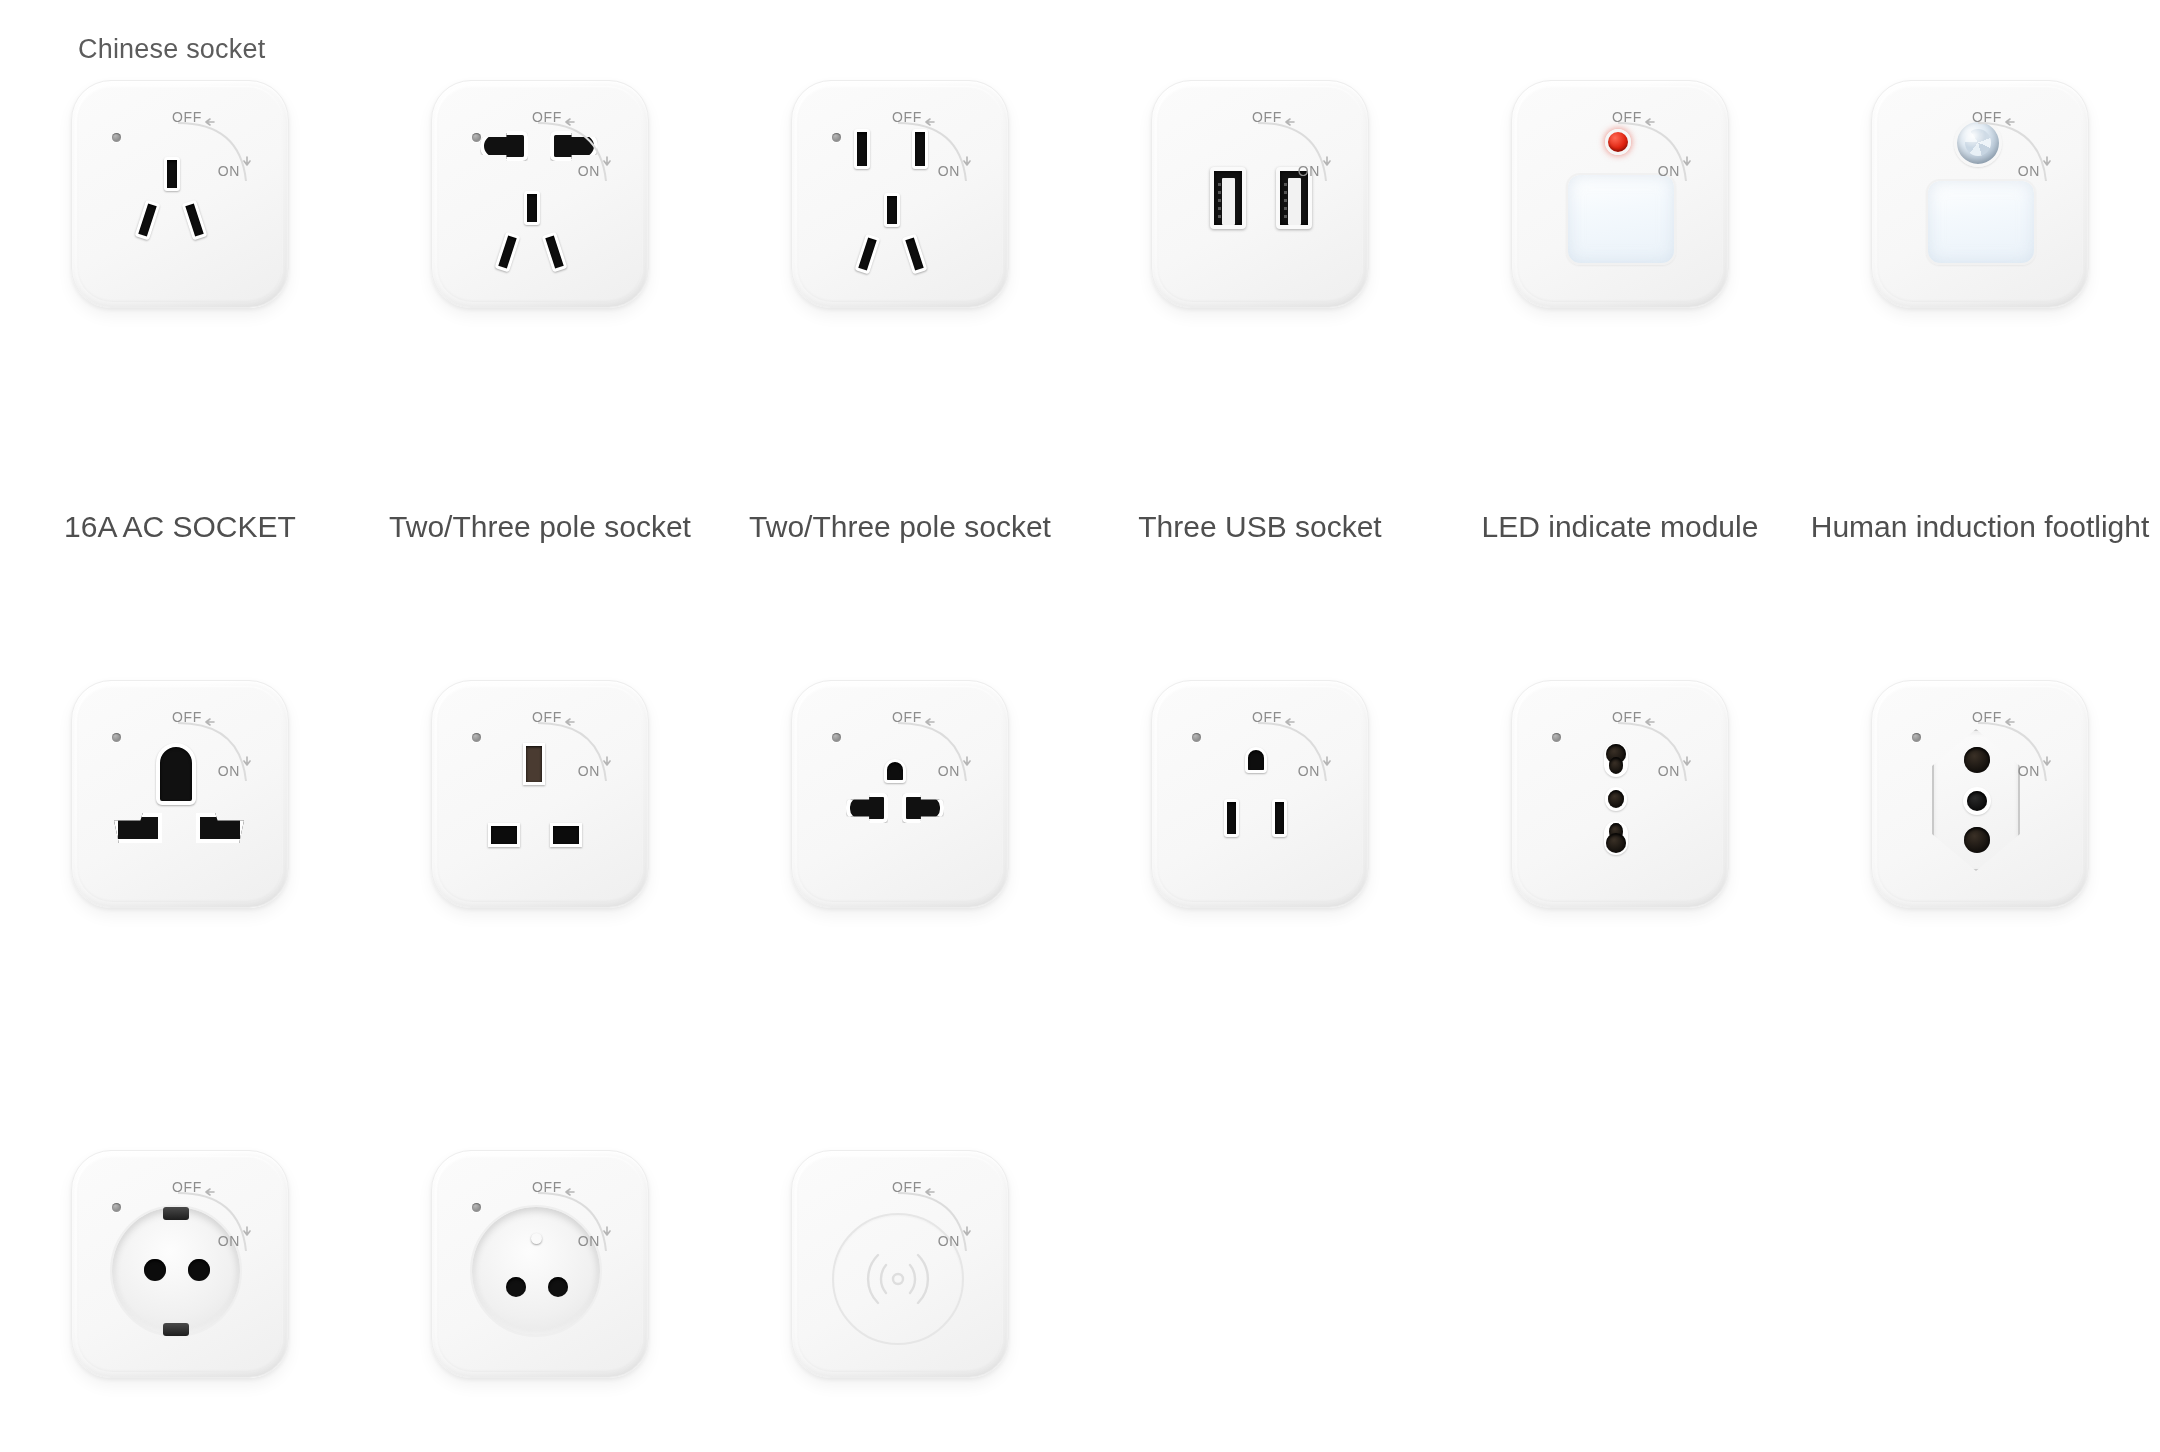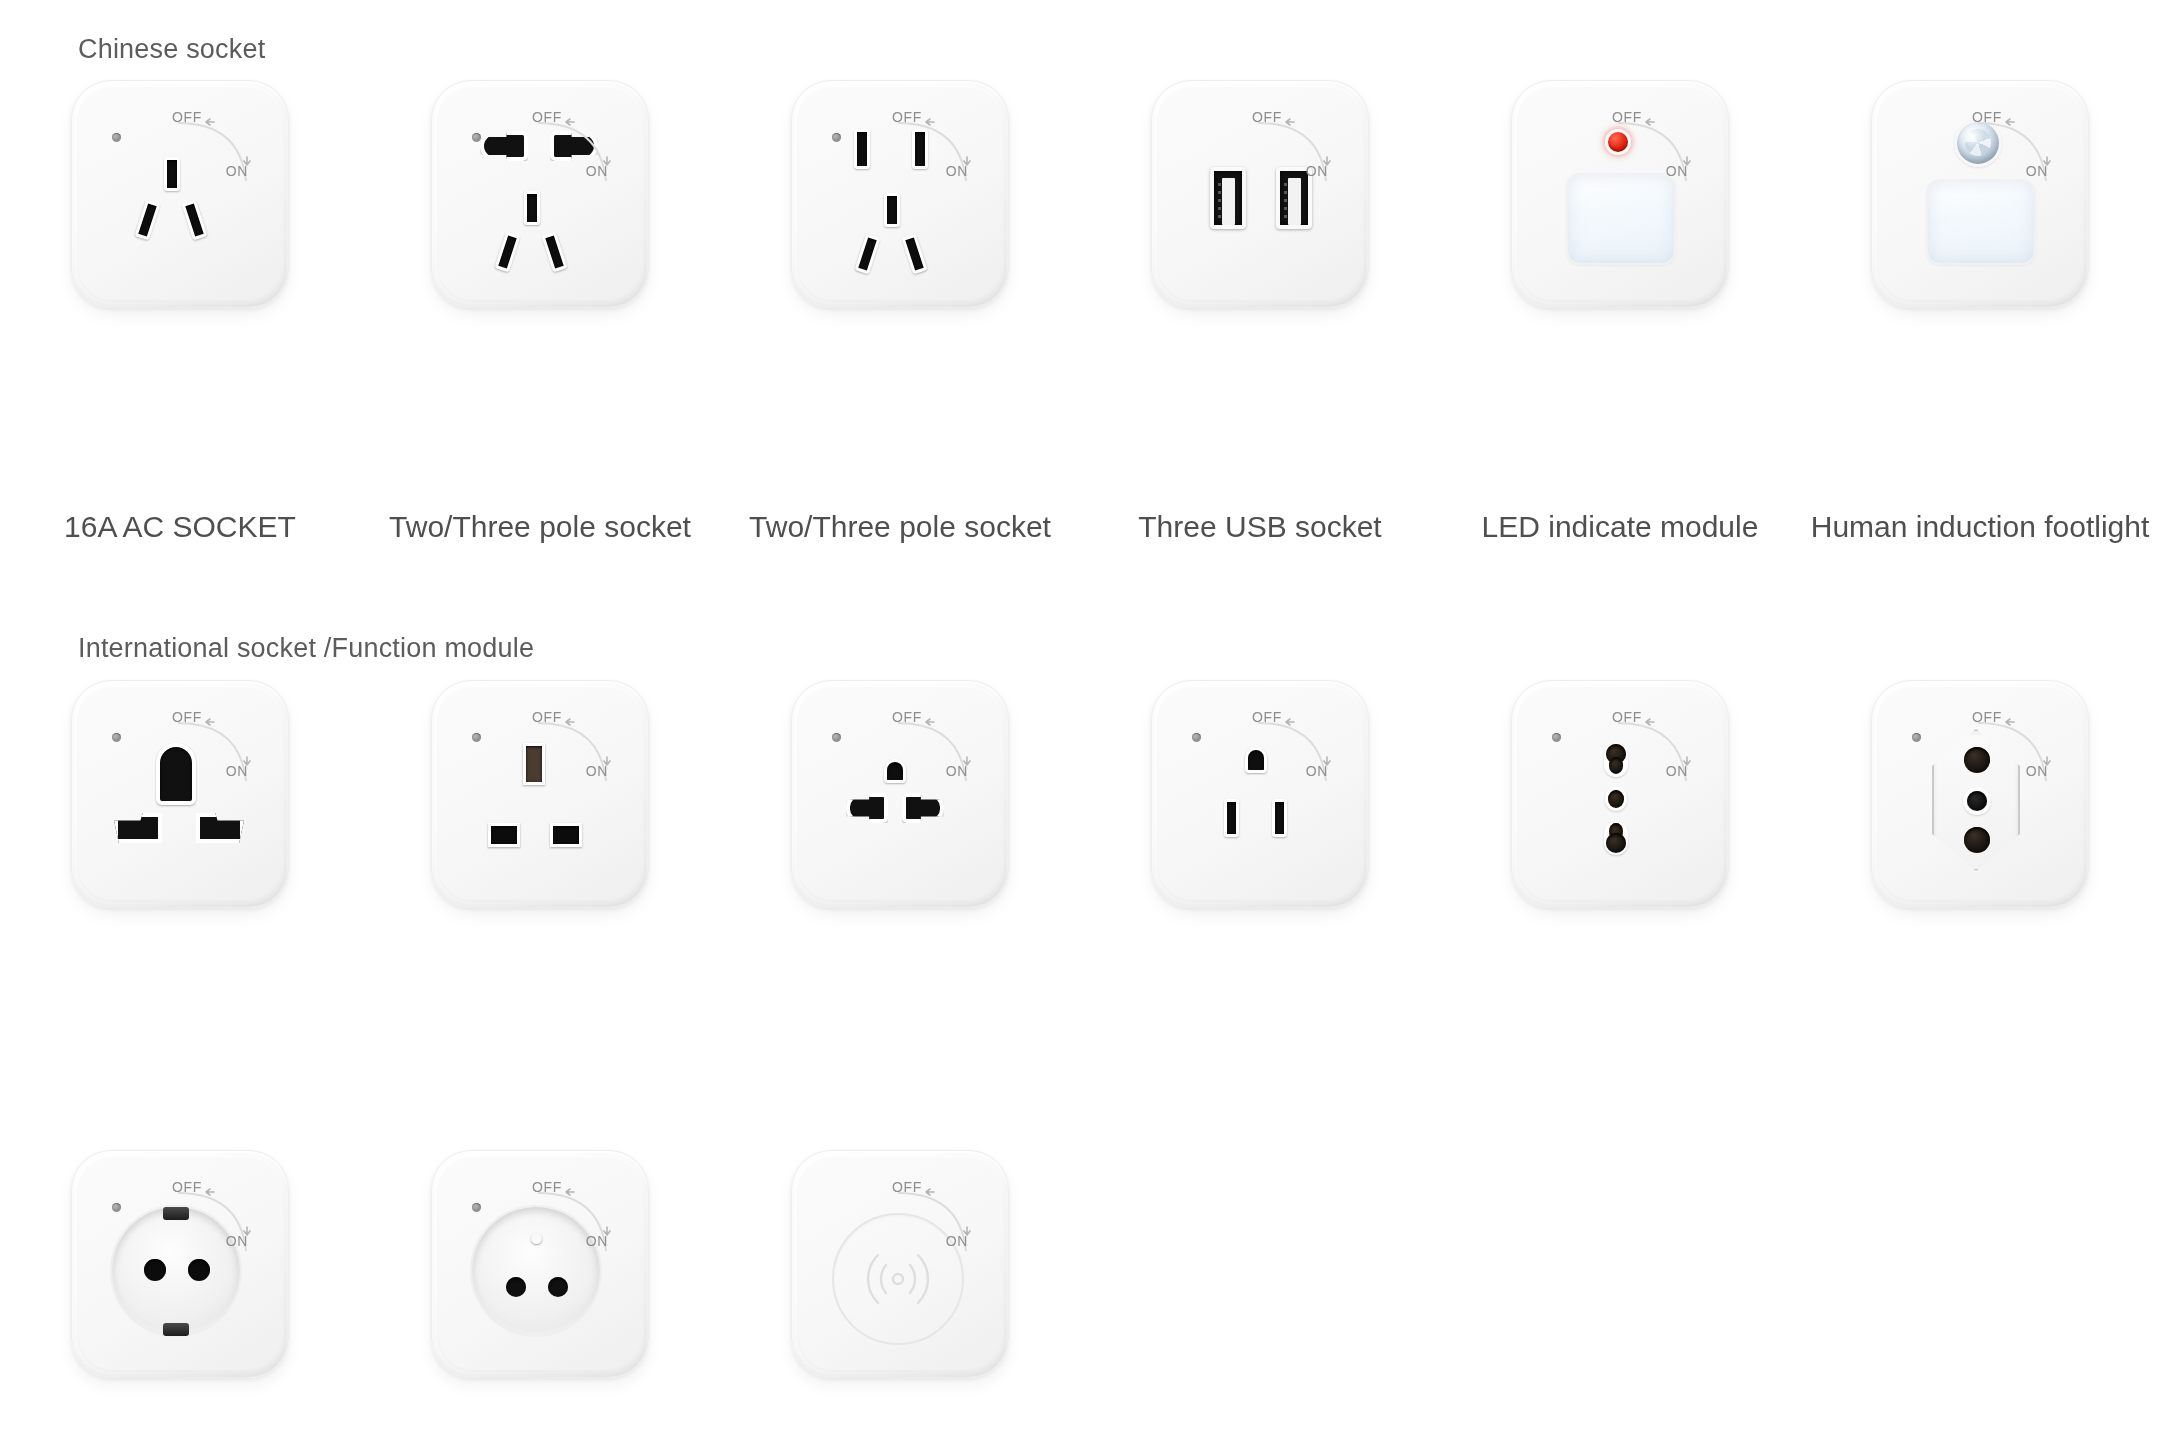--- a/index.html
+++ b/index.html
@@ -75,21 +75,21 @@
   .dial { position:absolute; right: 14px; top: 14px; width: 92px; height: 86px; z-index:4; }
   .dial .off-label,
   .dial .on-label {
     position:absolute;
     font-size: 14px;
     color:#8d8d8d;
     letter-spacing:.6px;
     font-family: "Liberation Sans", sans-serif;
   }
   .dial .off-label { left: 4px; top: 0px; }
-  .dial .on-label  { right: 12px; top: 54px; }
+  .dial .on-label  { right: 20px; top: 54px; }
   .dial svg { position:absolute; left:0; top:0; }
 
   
   .pinhole {
     position:absolute; left: 26px; top: 38px;
     width: 9px; height: 9px; border-radius:50%;
     background: radial-gradient(circle at 35% 30%, #b9b9b9, #8e8e8e 60%, #a8a8a8 100%);
     box-shadow: inset 0 1px 1px rgba(0,0,0,.35), 0 1px 0 rgba(255,255,255,.8);
     z-index:5;
   }
@@ -244,21 +244,20 @@
   }
   .cap-row-1 { top: 430px; }
 </style>
 </head>
 <body>
 
 <div class="page">
 
   <div class="section-title" id="title-chinese">Chinese socket</div>
 
-  <div class="section-title" id="title-international">International socket /Function module</div>
 
   <div class="grid-row" id="row-1">
 
     <div class="cell cell-0">
       <div class="device">
         <div class="face">
           <div class="pinhole"></div>
           <div class="dial">
             <svg width="92" height="86" viewBox="0 0 92 86">
               <path d="M10 14 Q 72 14 78 72" fill="none" stroke="#dcdcdc" stroke-width="2"></path>

